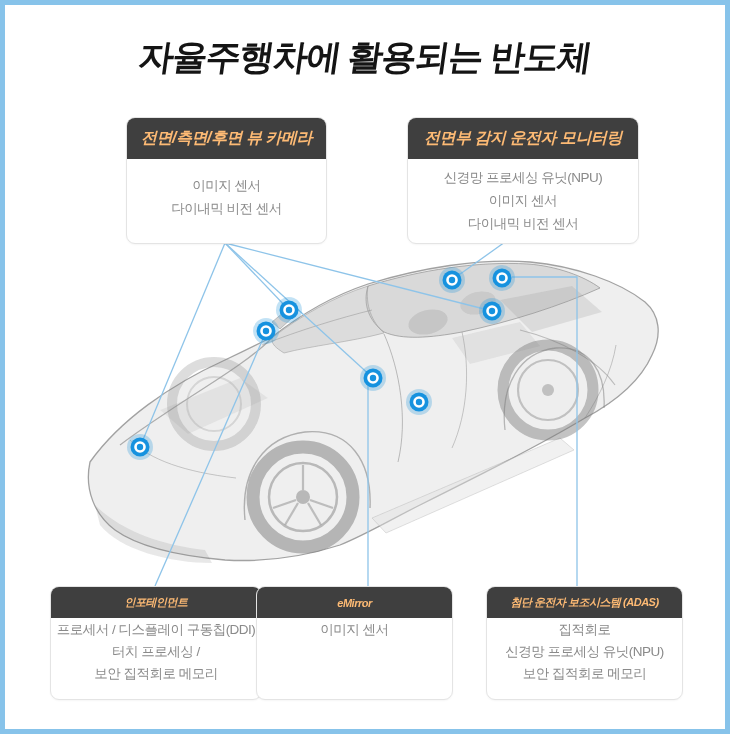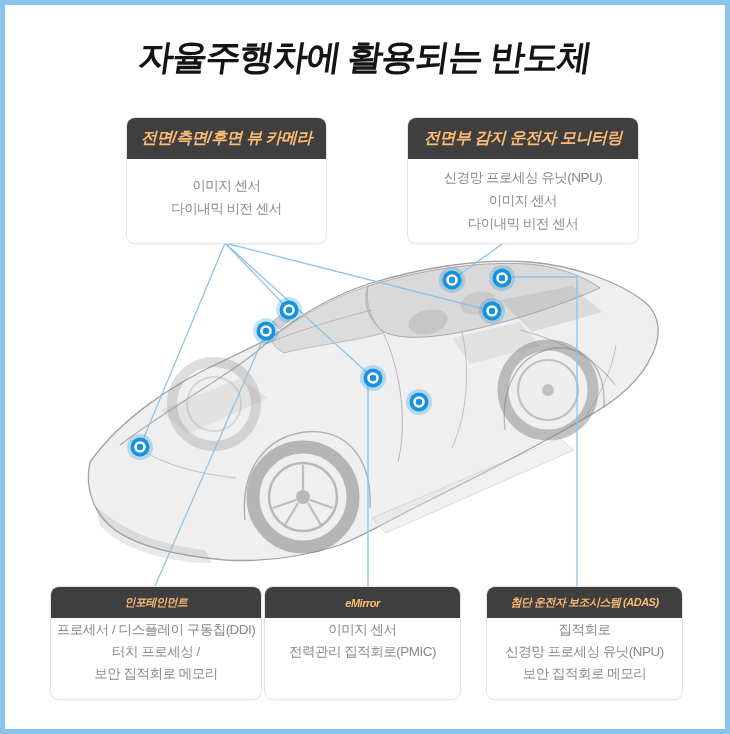--- a/index.html
+++ b/index.html
@@ -52,21 +52,21 @@
   .card.top .bd{font-size:13.5px;line-height:23px;}
   #box-camera{left:126px;width:199px;}
   #box-camera .bd{padding-top:15px;}
   #box-monitoring{left:407px;width:230px;}
   #box-monitoring .bd{padding-top:7px;}
   
   .card.bot{height:112px;top:586px;}
   .card.bot .hd{height:31px;font-size:11px;}
   .card.bot .bd{font-size:13.5px;line-height:22px;padding-top:1px;}
   #box-infotainment{left:50px;width:210px;}
-  #box-emirror{left:264px;width:195px;}
+  #box-emirror{left:256px;width:195px;}
   #box-adas{left:479px;width:195px;margin-left:7px;}
 </style>
 </head>
 <body>
 
 <svg class="car-layer" viewBox="0 0 730 734" xmlns="http://www.w3.org/2000/svg">
   <g opacity="0.92">
 
     <path d="M90,462 C120,420 170,385 225,360 C250,348 262,342 272,337
              C300,315 335,295 368,284 C420,268 480,258 530,262
@@ -219,21 +219,20 @@
     <div>프로세서 / 디스플레이 구동칩(DDI)</div>
     <div>터치 프로세싱 /</div>
     <div>보안 집적회로 메모리</div>
   </div>
 </div>
 
 <div class="card bot" id="box-emirror">
   <div class="hd">eMirror</div>
   <div class="bd">
     <div>이미지 센서</div>
-    <div>전력관리 집적회로(PMIC)</div>
   </div>
 </div>
 
 <div class="card bot" id="box-adas">
   <div class="hd">첨단 운전자 보조시스템 (ADAS)</div>
   <div class="bd">
     <div>집적회로</div>
     <div>신경망 프로세싱 유닛(NPU)</div>
     <div>보안 집적회로 메모리</div>
   </div>

